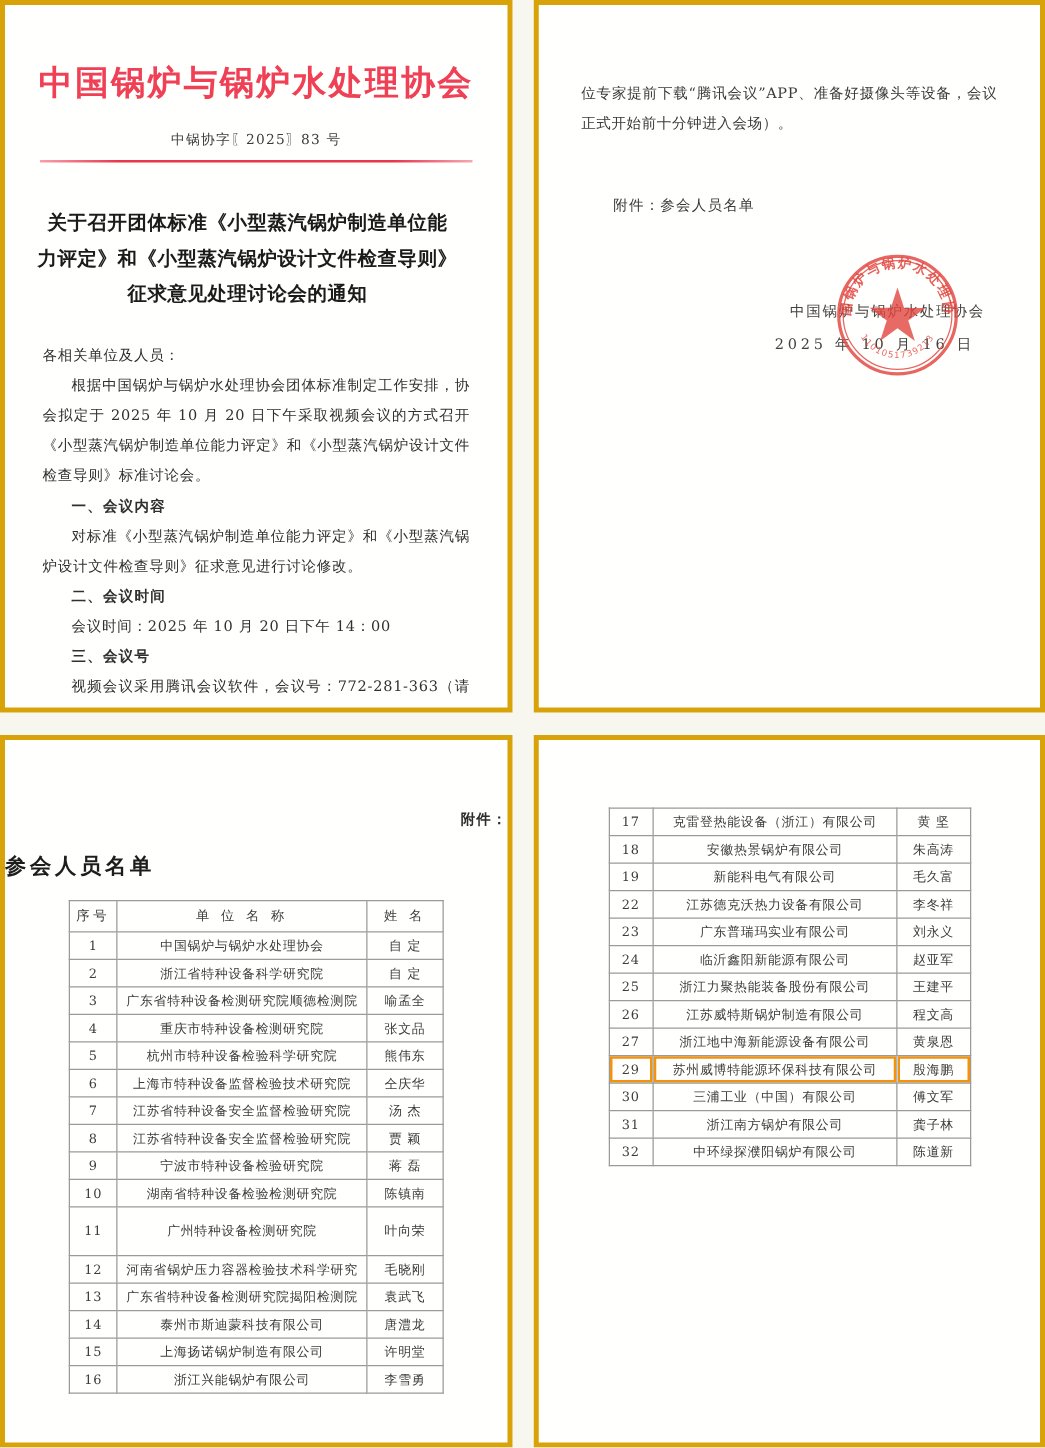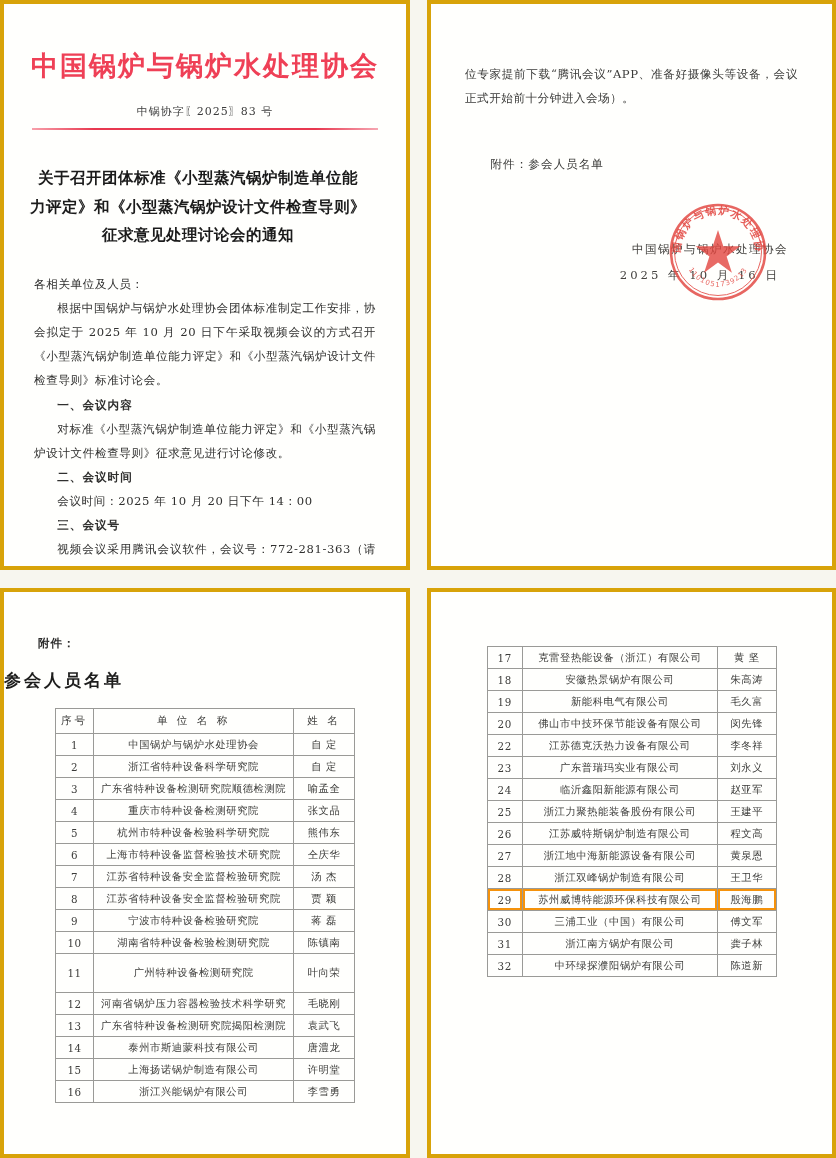--- a/index.html
+++ b/index.html
@@ -108,24 +108,25 @@
   .sig-date{letter-spacing:3px;padding-right:8px;}
   .seal{
     position:absolute;
     right:62px;top:-36px;
     width:104px;height:104px;
     pointer-events:none;
   }
   .seal svg{display:block;}
   
   .attach-label{
-    margin:44px 0 0 34px;
+    margin:56px 0 0 34px;
     font-family:"DejaVu Serif","Liberation Serif",serif;
     font-size:11.5px;font-weight:bold;color:#2d2d2c;
     letter-spacing:1px;
+    text-align:right;
   }
   .attach-title{
     margin-top:18px;
     font-family:"DejaVu Serif","Liberation Serif",serif;
     font-weight:bold;font-size:17px;color:#1d1d1c;
     letter-spacing:3px;
   }
   table.roster{
     border-collapse:collapse;
     margin:16px auto 0 auto;
@@ -322,25 +323,20 @@
               <td class="c-idx">18</td>
               <td class="c-org">安徽热景锅炉有限公司</td>
               <td class="c-name">朱高涛</td>
             </tr>
             <tr>
               <td class="c-idx">19</td>
               <td class="c-org">新能科电气有限公司</td>
               <td class="c-name">毛久富</td>
             </tr>
             <tr>
-              <td class="c-idx">20</td>
-              <td class="c-org">佛山市中技环保节能设备有限公司</td>
-              <td class="c-name">闵先锋</td>
-            </tr>
-            <tr>
               <td class="c-idx">22</td>
               <td class="c-org">江苏德克沃热力设备有限公司</td>
               <td class="c-name">李冬祥</td>
             </tr>
             <tr>
               <td class="c-idx">23</td>
               <td class="c-org">广东普瑞玛实业有限公司</td>
               <td class="c-name">刘永义</td>
             </tr>
             <tr>
@@ -355,25 +351,20 @@
             </tr>
             <tr>
               <td class="c-idx">26</td>
               <td class="c-org">江苏威特斯锅炉制造有限公司</td>
               <td class="c-name">程文高</td>
             </tr>
             <tr>
               <td class="c-idx">27</td>
               <td class="c-org">浙江地中海新能源设备有限公司</td>
               <td class="c-name">黄泉恩</td>
-            </tr>
-            <tr>
-              <td class="c-idx">28</td>
-              <td class="c-org">浙江双峰锅炉制造有限公司</td>
-              <td class="c-name">王卫华</td>
             </tr>
             <tr class="hl">
               <td class="c-idx">29</td>
               <td class="c-org">苏州威博特能源环保科技有限公司</td>
               <td class="c-name">殷海鹏</td>
             </tr>
             <tr>
               <td class="c-idx">30</td>
               <td class="c-org">三浦工业（中国）有限公司</td>
               <td class="c-name">傅文军</td>

